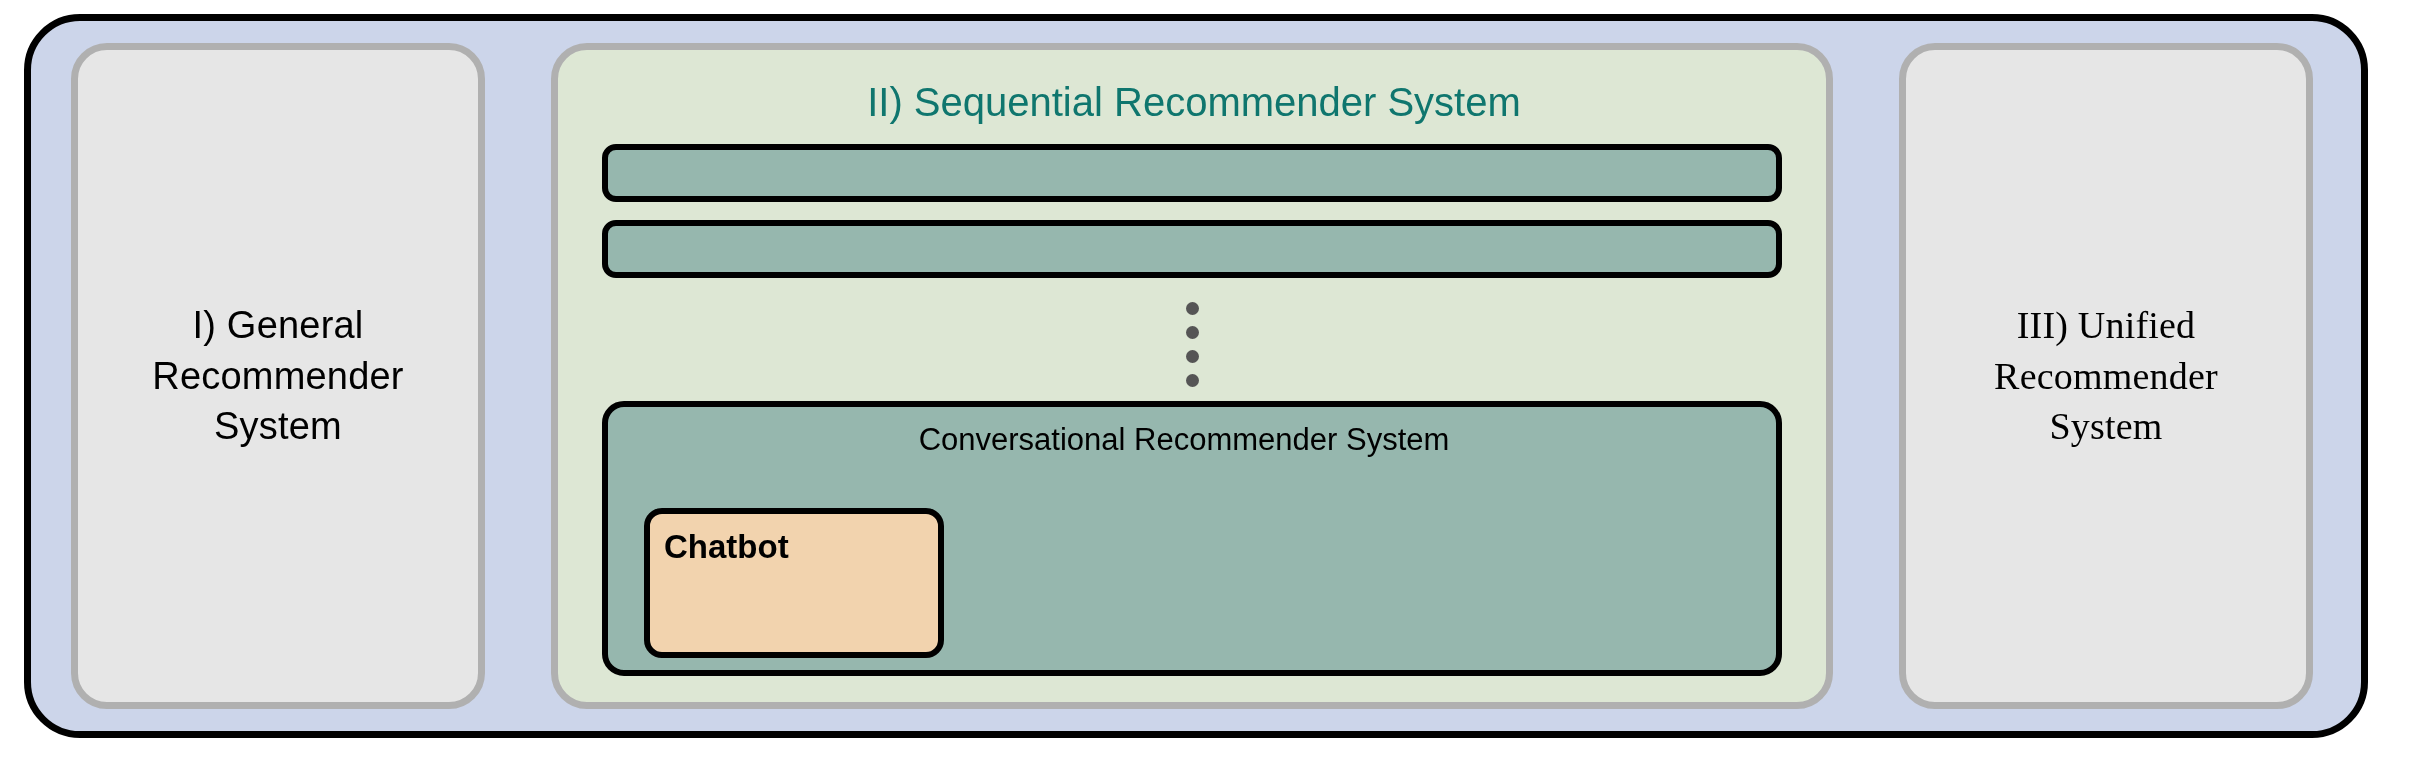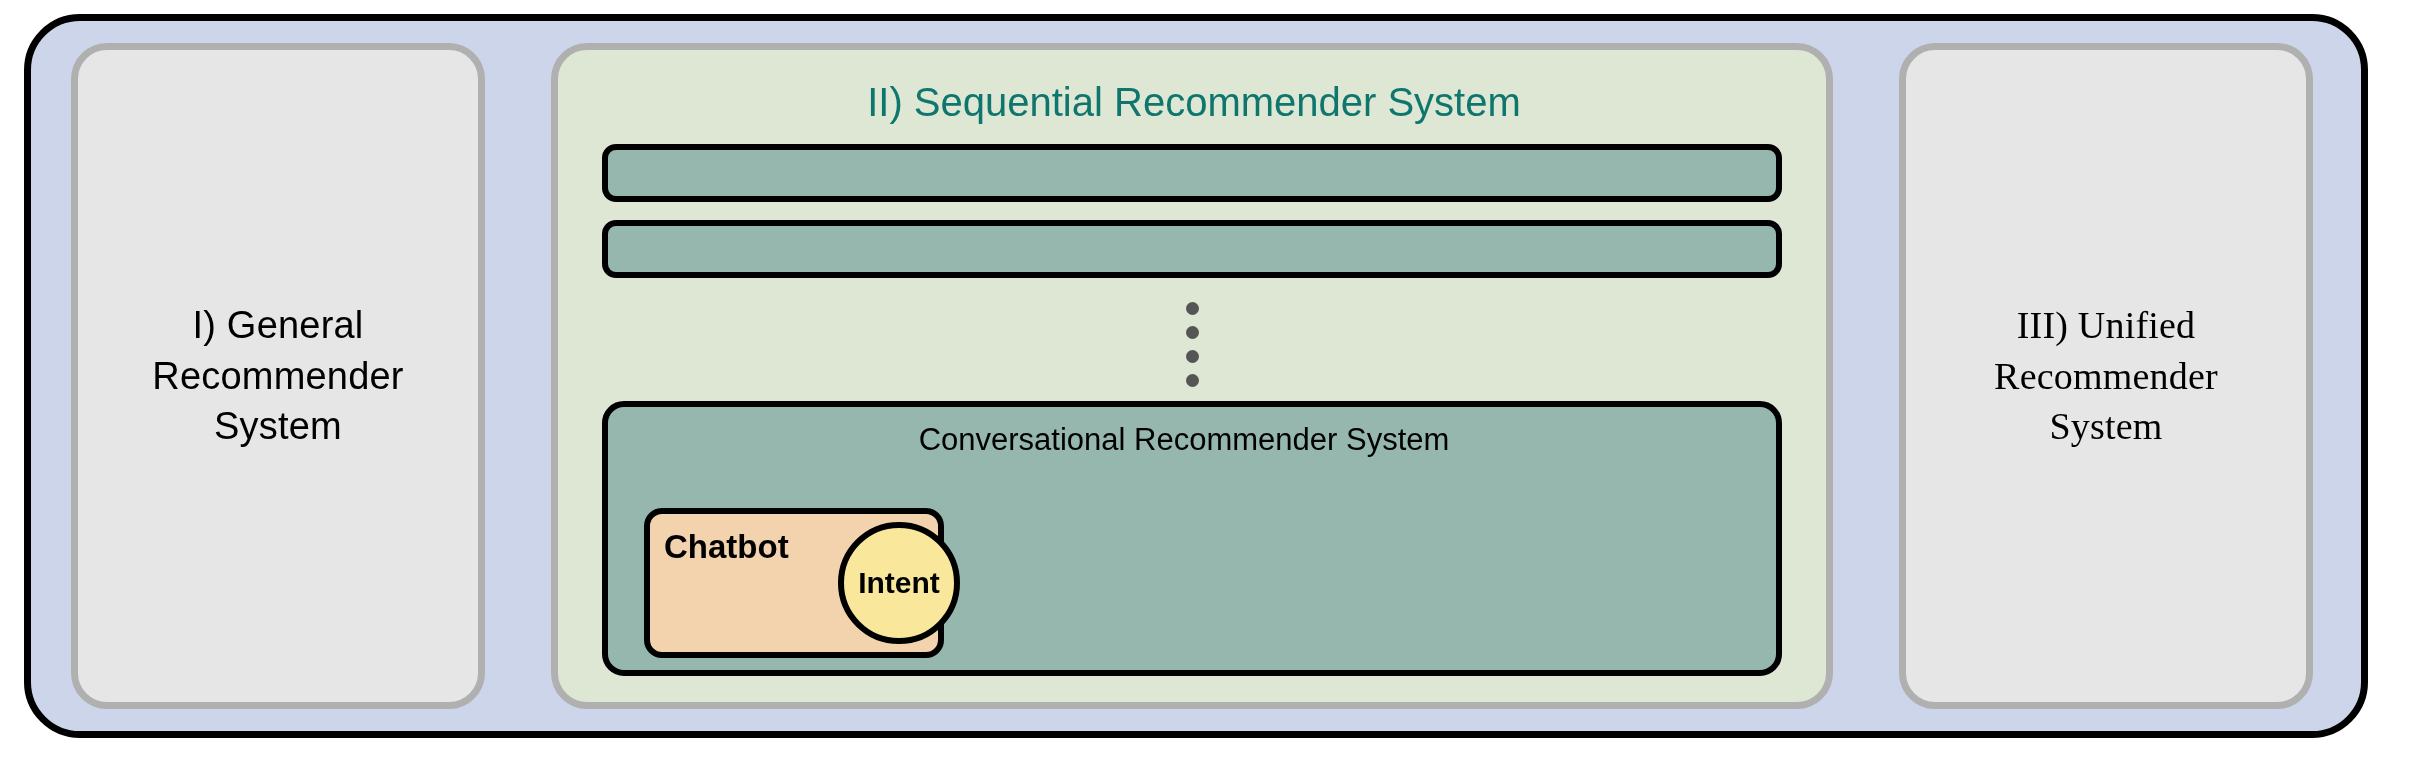--- a/index.html
+++ b/index.html
@@ -211,23 +211,20 @@
       <span class="dot"></span>
       <span class="dot"></span>
     </div>
 
     <div class="crs-box">
       <div class="crs-title">Conversational Recommender System</div>
 
       <div class="chatbot-box">
         <div class="chatbot-label">Chatbot</div>
 
-        <div class="intent-circle">
-          <div class="intent-label">Intent</div>
-        </div>
       </div>
     </div>
 
   </div>
 
   <div class="panel panel-right">
     <div class="panel-label">III) Unified
 Recommender
 System</div>
   </div>

